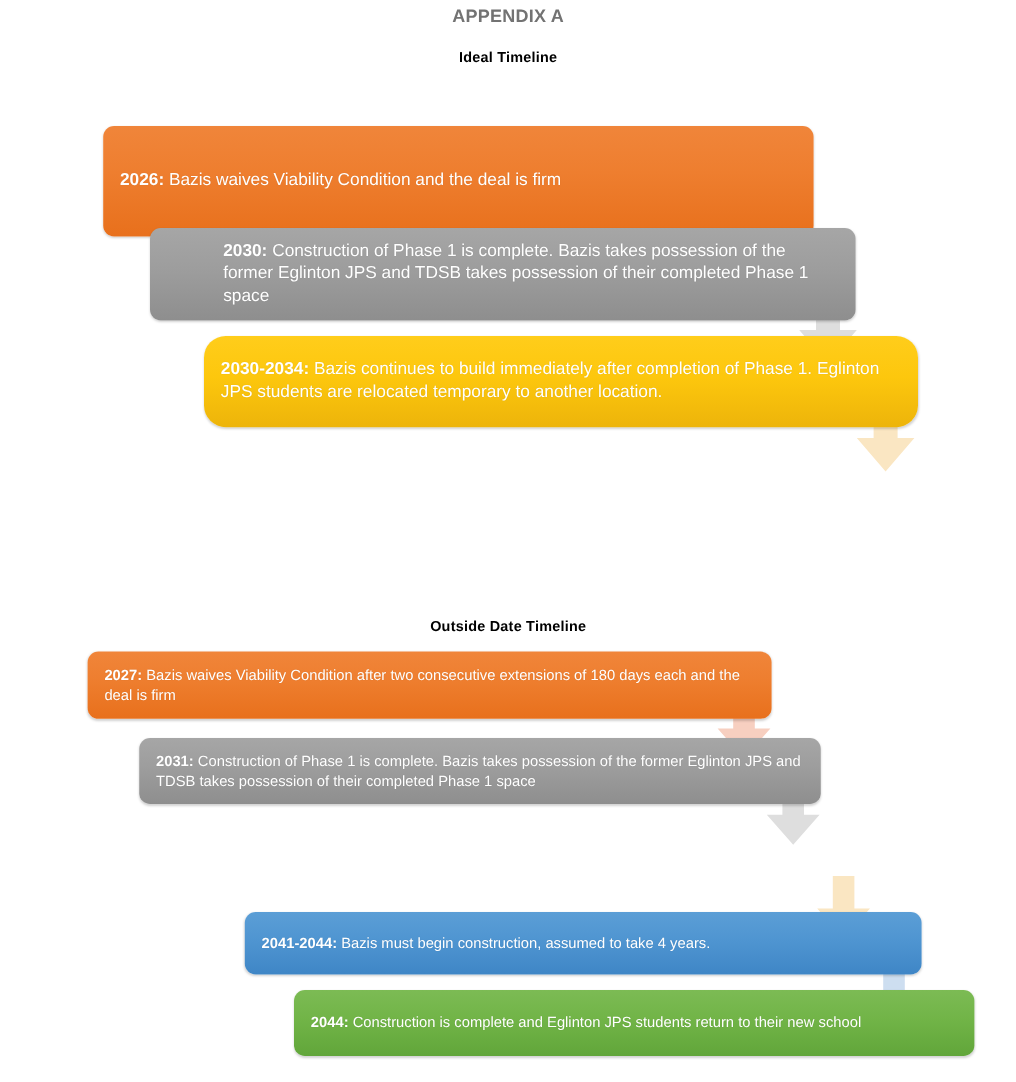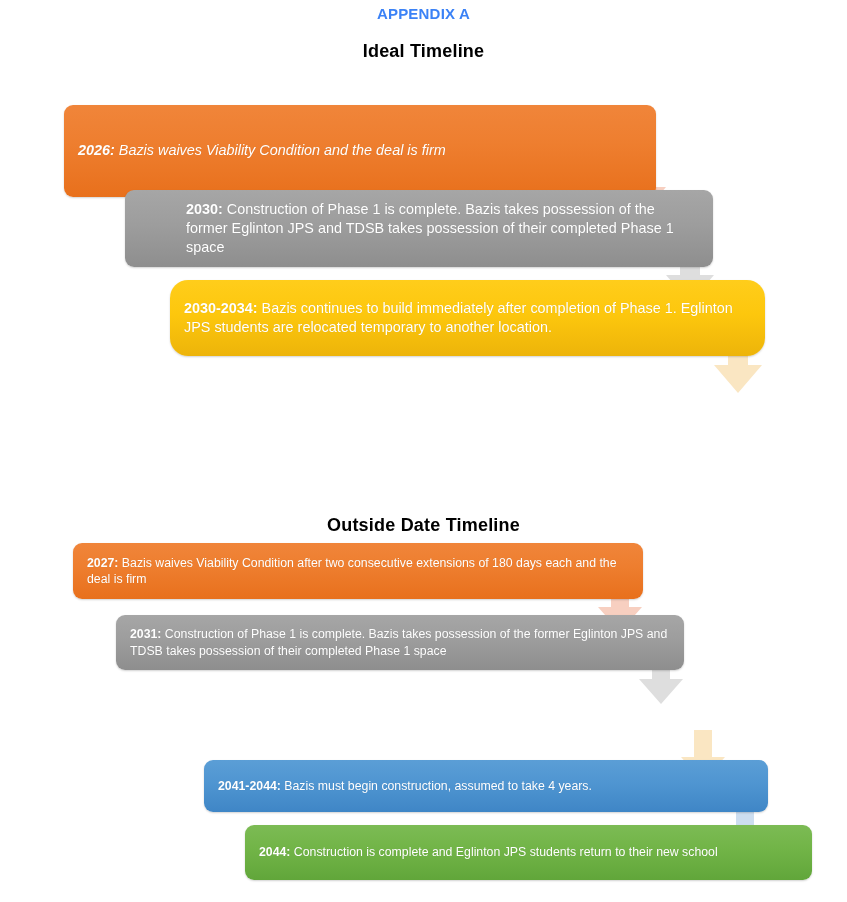--- a/index.html
+++ b/index.html
@@ -18,29 +18,29 @@
     overflow: hidden;
     background: #ffffff;
   }
 
   .doc-title {
     position: absolute;
     width: 100%;
     text-align: center;
     font-size: 15px;
     font-weight: bold;
-    color: #3b82f6;
+    color: #737373;
     letter-spacing: 0.2px;
   }
 
   .section-title {
     position: absolute;
     width: 100%;
     text-align: center;
-    font-size: 18px;
+    font-size: 12px;
     font-weight: bold;
     color: #000000;
     letter-spacing: 0.2px;
   }
 
   
   .tl-box {
     position: absolute;
     border-radius: 9px;
     color: #ffffff;
@@ -88,21 +88,21 @@
   <div class="section-title" style="top:41px;">Ideal Timeline</div>
 
   <div class="section-title" style="top:477px;margin-top:38px;">Outside Date Timeline</div>
 
   <div class="arrow" style="left:617px; top:157px;">
     <svg width="50" height="60" viewBox="0 0 50 60">
       <polygon points="15,0 35,0 35,30 49,30 25,58 1,30 15,30" fill="#f7cfc0"></polygon>
     </svg>
   </div>
 
-  <div class="tl-box sz-lg c-orange" style="left:64px; top:105px; width:592px; height:92px;font-style:italic;">
+  <div class="tl-box sz-lg c-orange" style="left:86px; top:105px; width:592px; height:92px;">
     <span class="txt"><span class="yr">2026:</span><span> Bazis waives Viability Condition and the deal is firm</span></span>
   </div>
 
   <div class="arrow" style="left:665px; top:245px;">
     <svg width="50" height="60" viewBox="0 0 50 60">
       <polygon points="15,0 35,0 35,30 49,30 25,58 1,30 15,30" fill="#dedede"></polygon>
     </svg>
   </div>
 
   <div class="tl-box sz-lg c-gray" style="left:125px; top:190px; width:588px; height:77px;padding-left:47px;">

